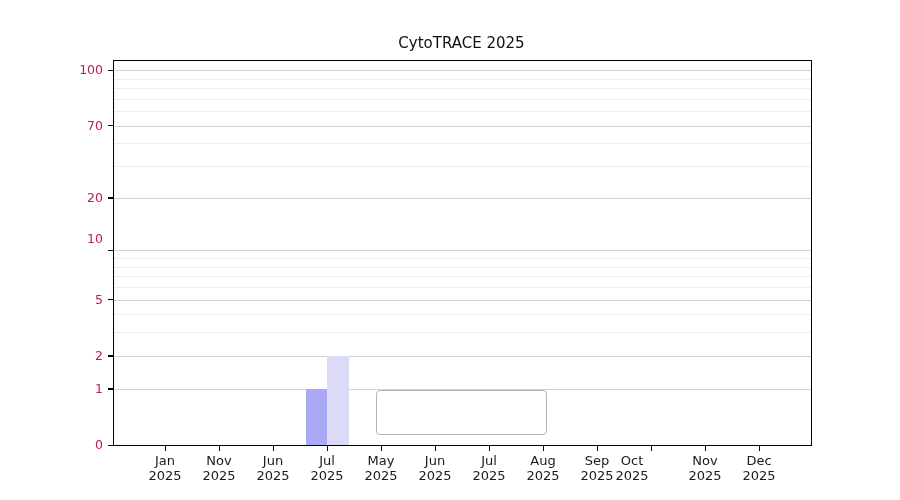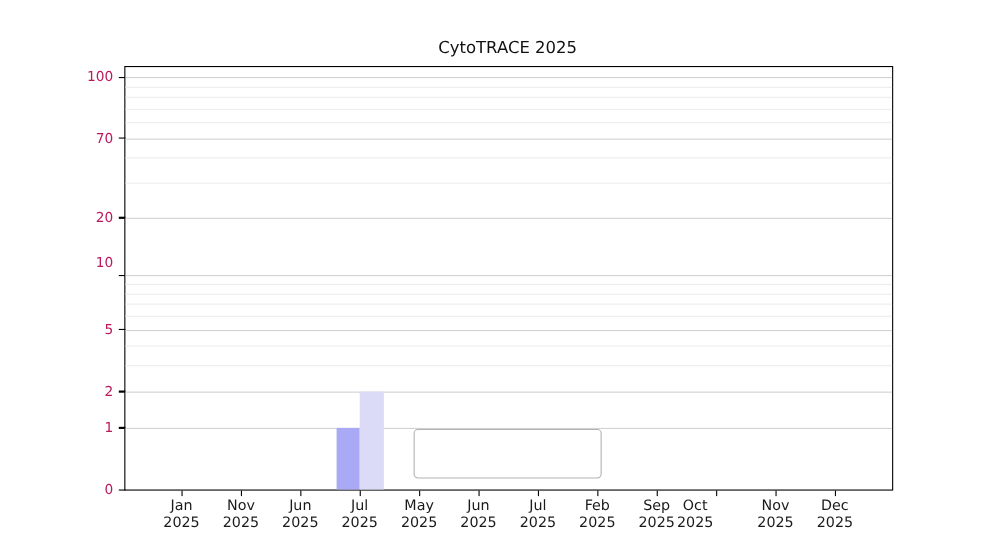--- a/index.html
+++ b/index.html
@@ -189,21 +189,21 @@
         <div>Jun</div>
         <div>2025</div>
       </div>
       <div class="xtick-mark" style="left: 374.5px;"></div>
       <div class="xtick-label" style="left: 375px;">
         <div>Jul</div>
         <div>2025</div>
       </div>
       <div class="xtick-mark" style="left: 428.5px;"></div>
       <div class="xtick-label" style="left: 429px;">
-        <div>Feb</div>
+        <div>Aug</div>
         <div>2025</div>
       </div>
       <div class="xtick-mark" style="left: 482.5px;"></div>
       <div class="xtick-label" style="left: 483px;">
         <div>Sep</div>
         <div>2025</div>
       </div>
       <div class="xtick-mark" style="left: 536.5px;"></div>
       <div class="xtick-label" style="left: 518px;">
         <div>Oct</div>

